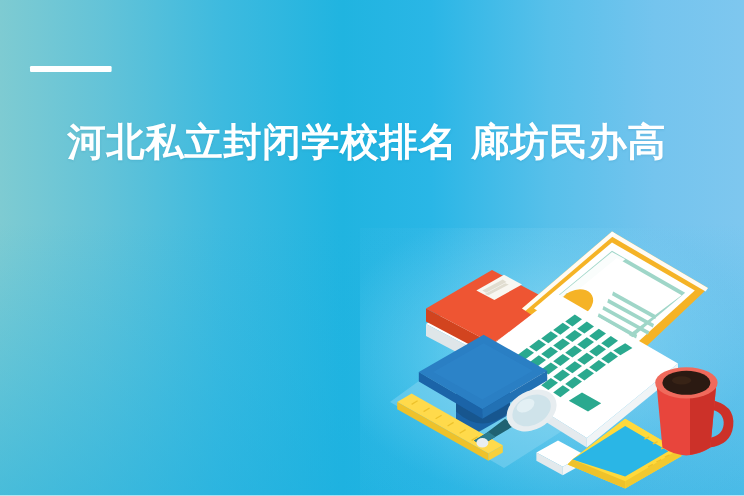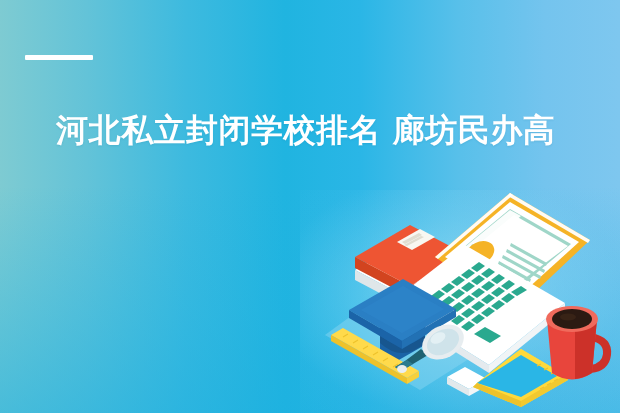--- a/index.html
+++ b/index.html
@@ -57,21 +57,21 @@
     width: 68px;
     height: 5px;
     background: #ffffff;
     border-radius: 1px;
   }
 
   
   #headline {
     position: absolute;
     left: 56px;
-    top: 108px;
+    top: 96px;
     width: 560px;
     color: #ffffff;
     font-family: "DejaVu Sans", sans-serif;
     font-weight: bold;
     font-size: 32px;
     line-height: 44px;
     letter-spacing: 0.5px;
     white-space: nowrap;
     text-shadow: 0 1px 2px rgba(20,120,160,0.18);
   }

